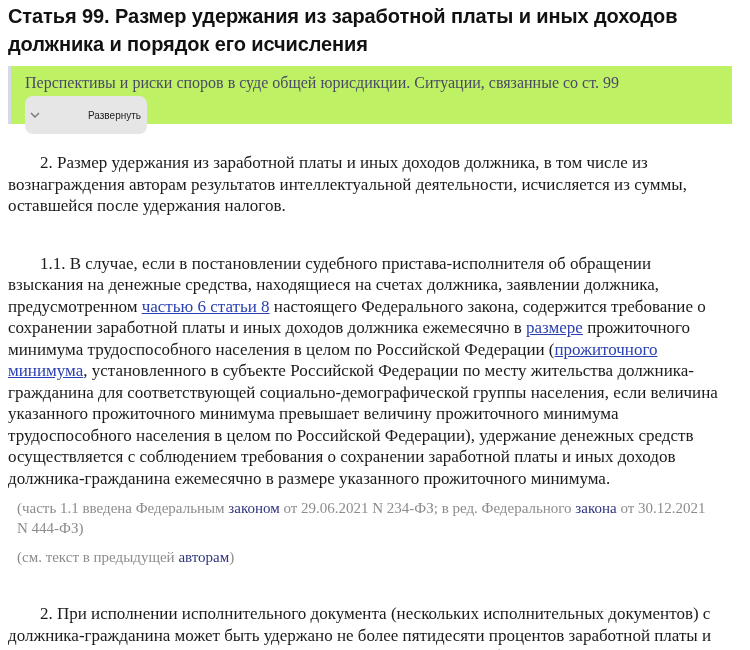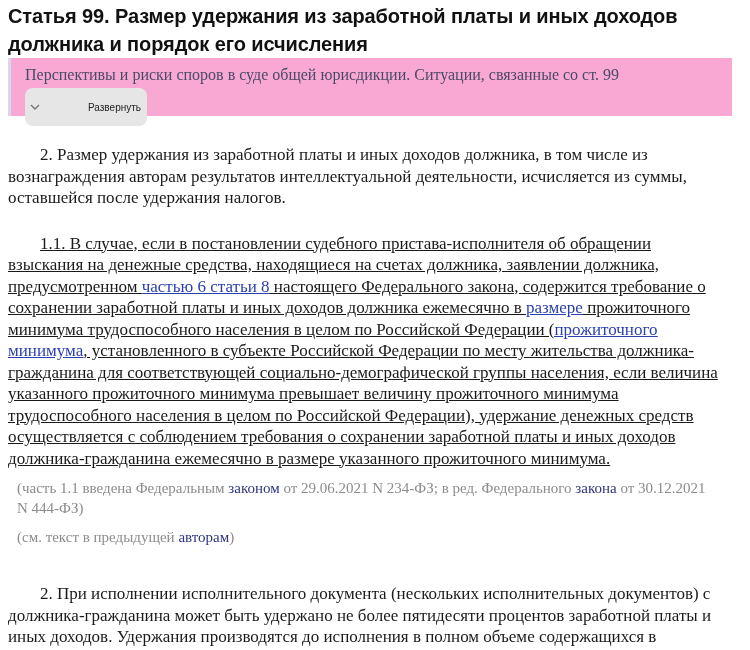--- a/index.html
+++ b/index.html
@@ -23,22 +23,22 @@
     .title {
       font-family: "Liberation Sans", sans-serif;
       font-weight: bold;
       font-size: 20px;
       line-height: 28px;
       color: #111111;
       margin: 2px 0 0 0;
       letter-spacing: -0.1px;
     }
     .info-block {
-      margin-top: 0;
-      background: #f9a8d4;
+      margin-top: 8px;
+      background: #bef264;
       border-left: 3px solid #d6d9ea;
       padding: 7px 12px 12px 14px;
       width: 695px;
       height: 39px;
     }
     .info-text {
       font-family: "Liberation Serif", serif;
       font-size: 16px;
       line-height: 20px;
       color: #4a4a66;
@@ -70,21 +70,21 @@
     .para {
       font-family: "Liberation Serif", serif;
       font-size: 17px;
       line-height: 21.5px;
       color: #1a1a1a;
       text-indent: 32px;
       margin: 0;
       width: 712px;
     }
     .p1 { margin-top: 28px; }
-    .p11 { margin-top: 24px; text-decoration: underline; }
+    .p11 { margin-top: 36px; }
     .p2 { margin-top: 36px; }
     .para a {
       color: #2a3fb0;
       text-decoration: underline;
     }
     .note {
       font-family: "Liberation Serif", serif;
       font-size: 15px;
       line-height: 20px;
       color: #8c8c8c;

